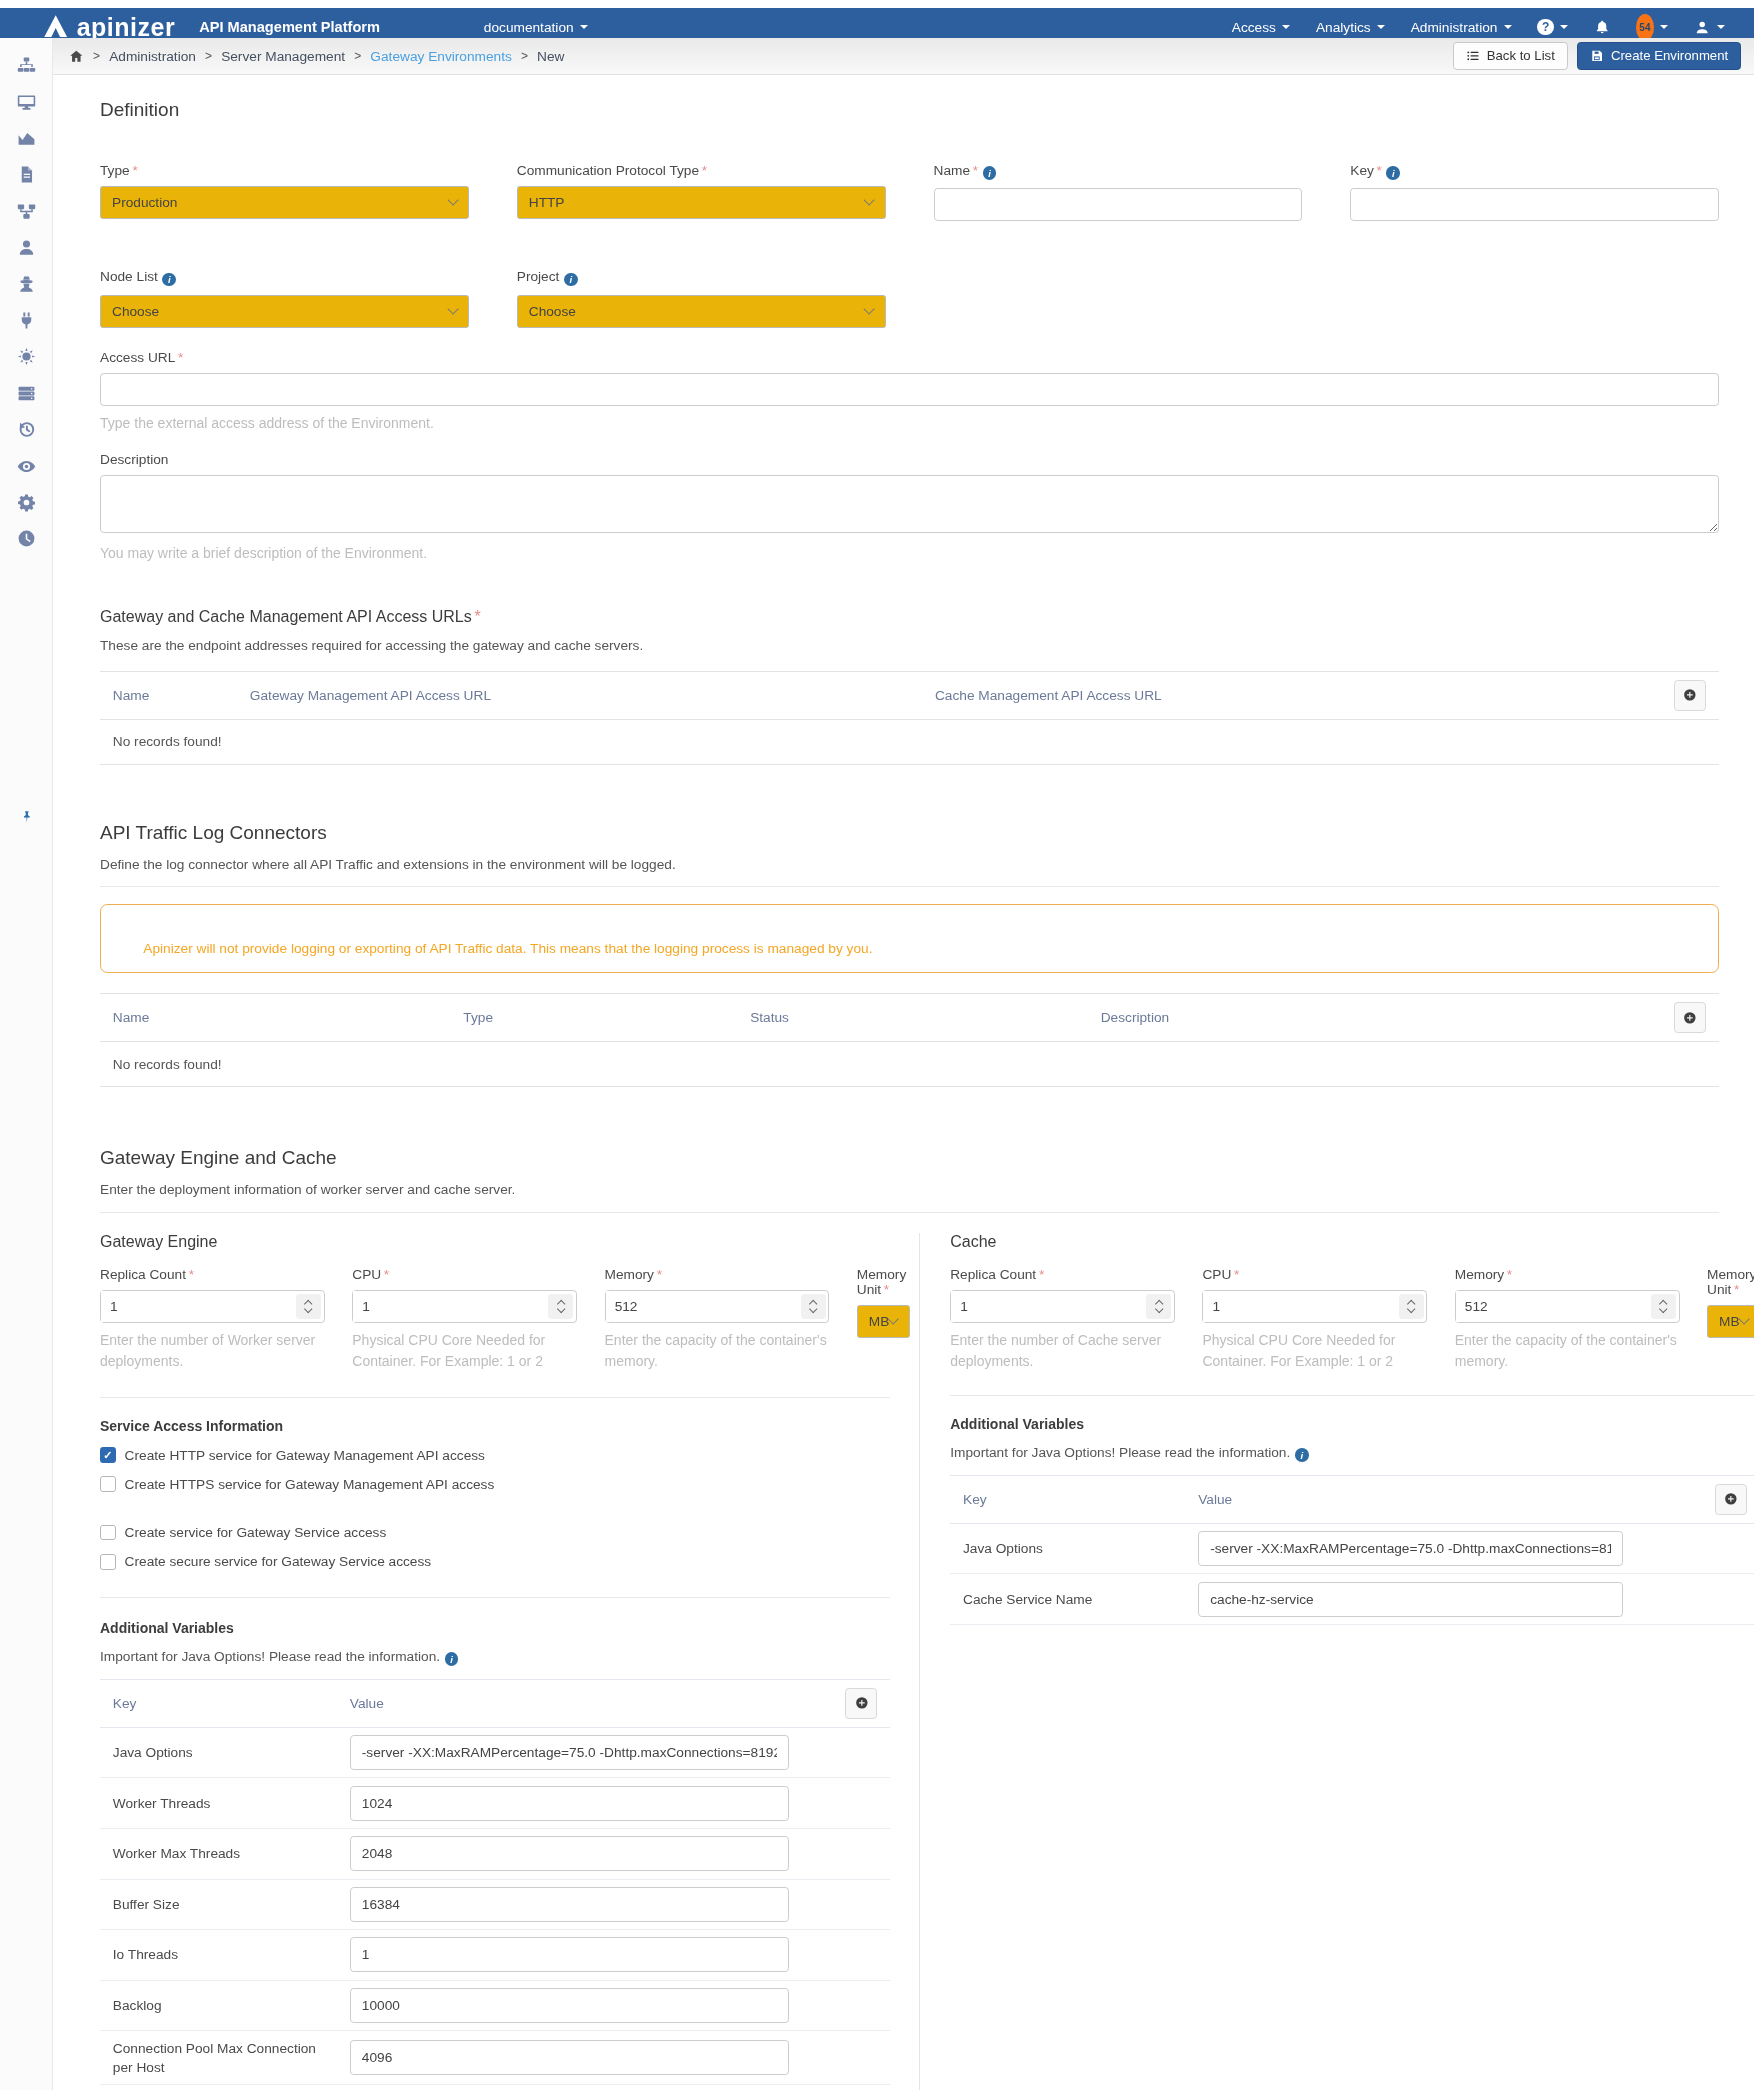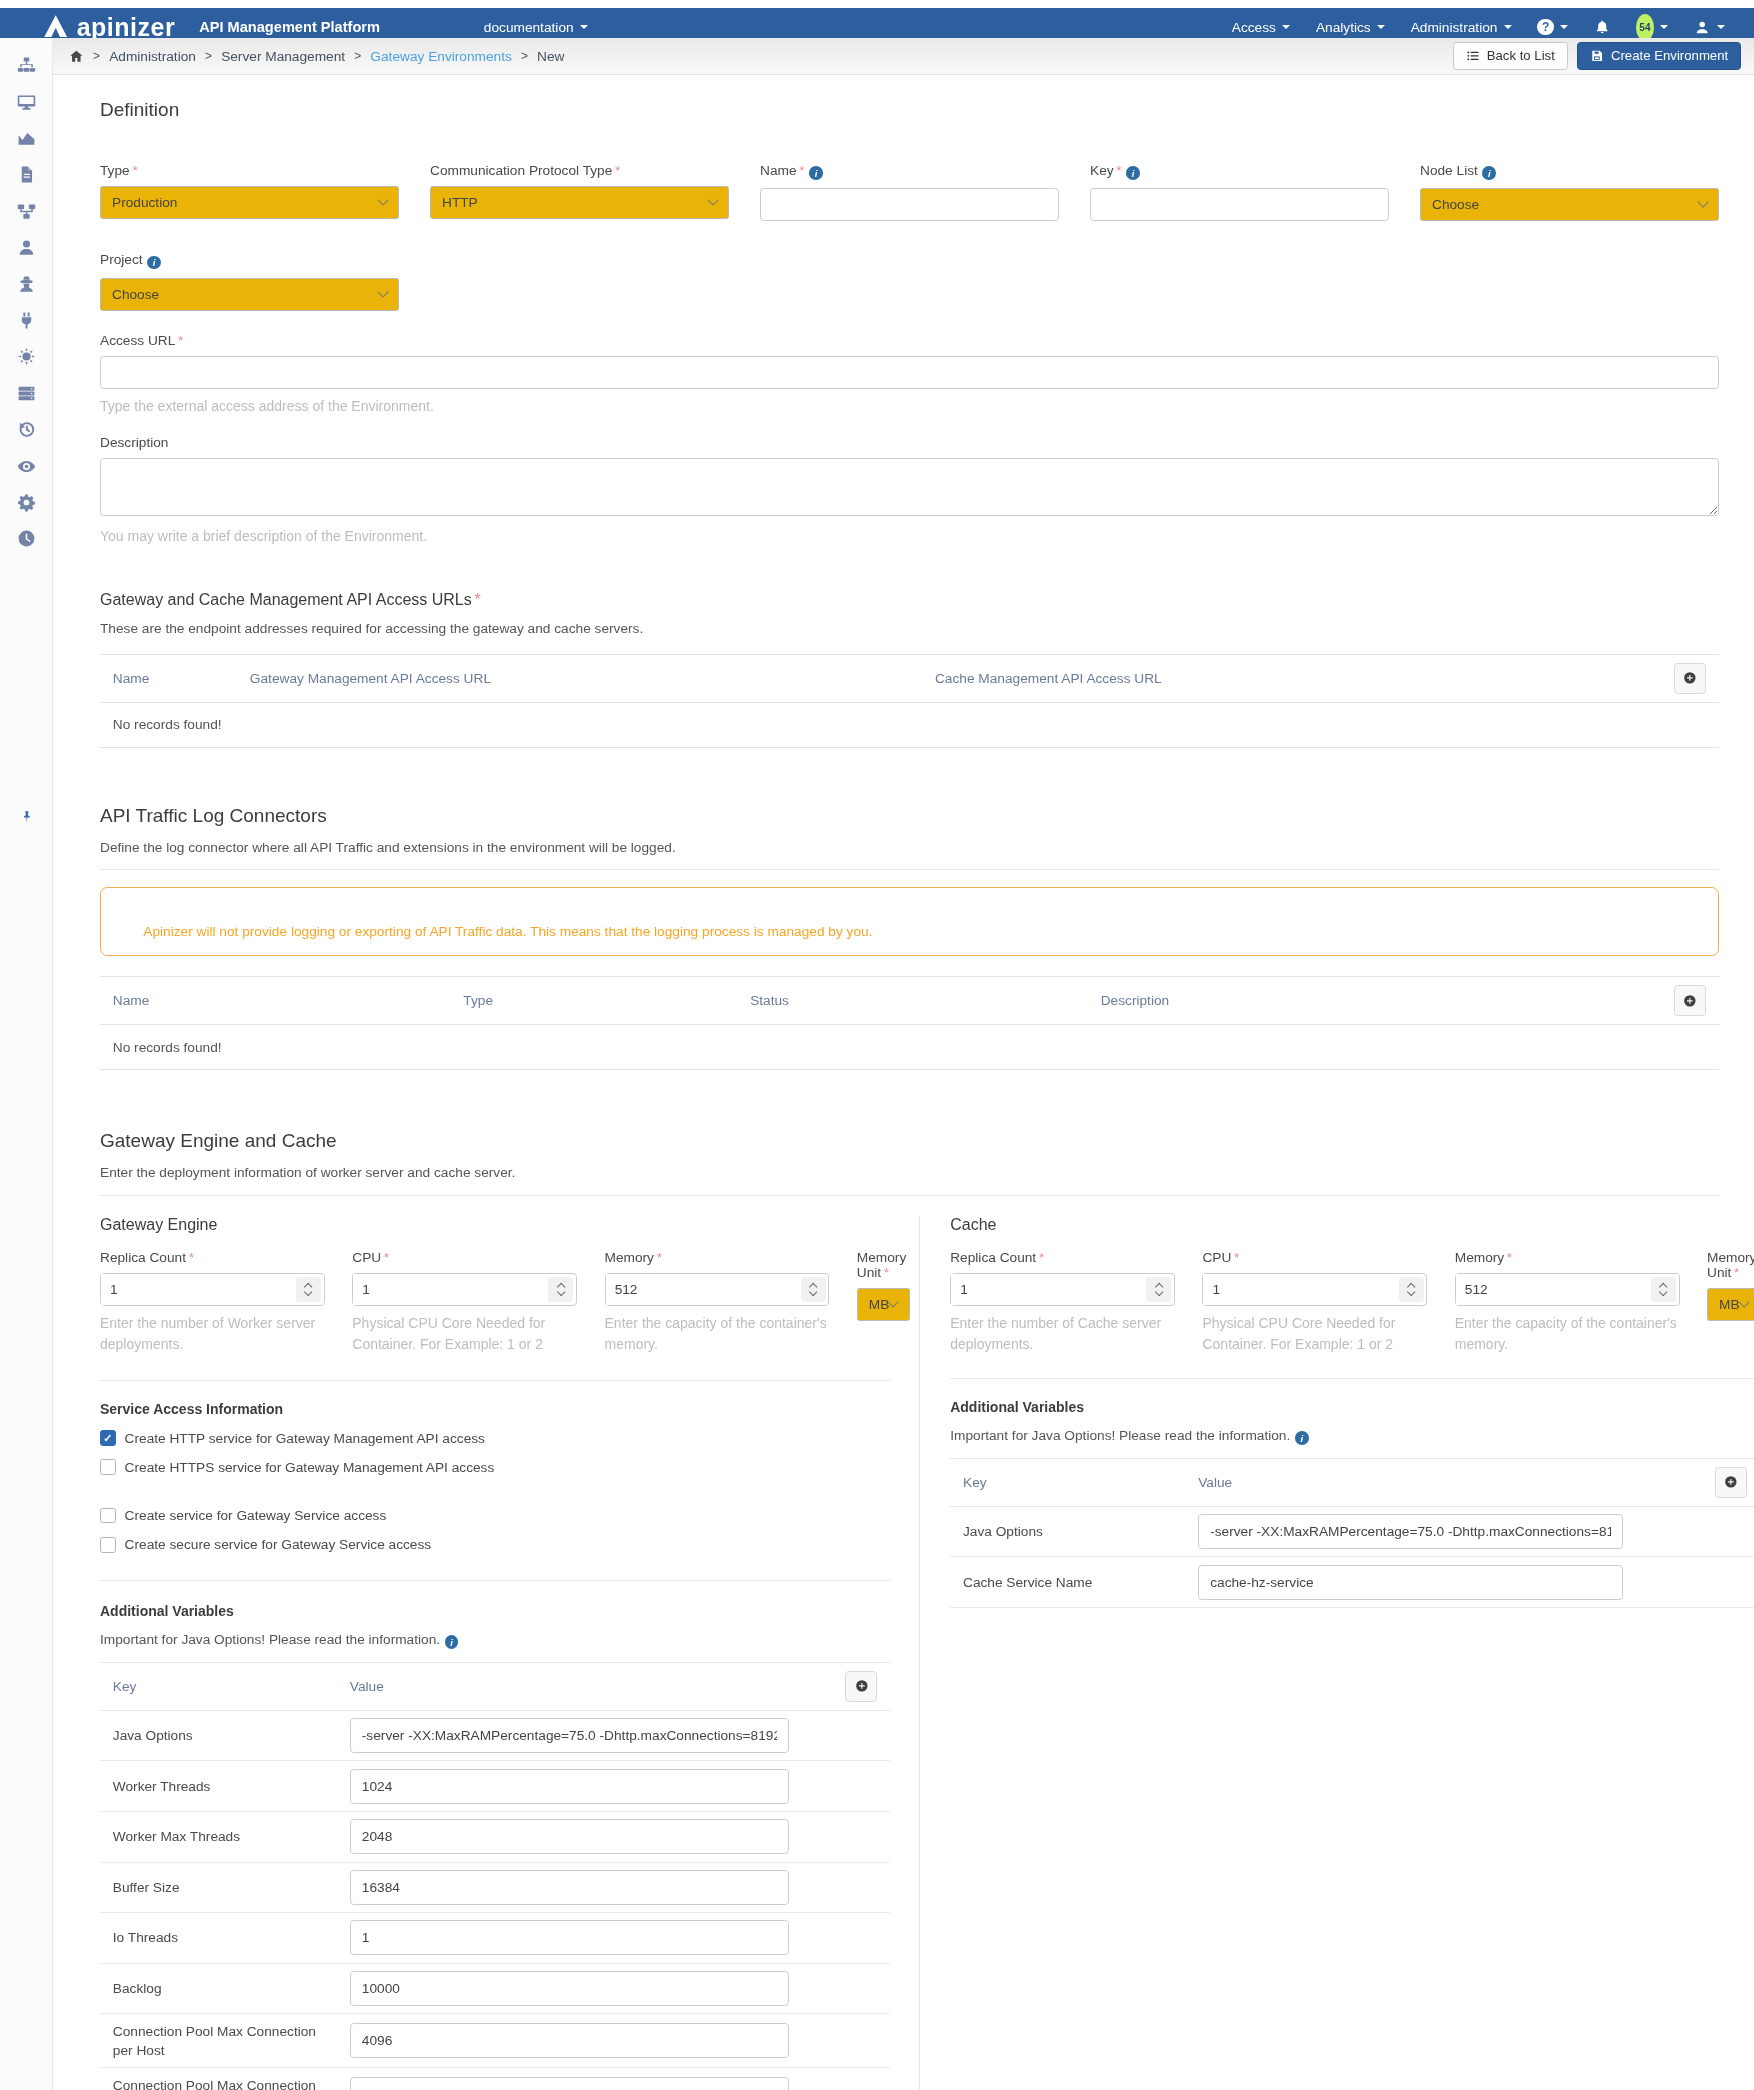--- a/index.html
+++ b/index.html
@@ -10,21 +10,21 @@
   .topbar { position:absolute; top:8px; left:0; width:1754px; height:38px; background:#2d5f9e; display:flex; align-items:center; padding:0 16.4px 0 42px; color:#fff; }
   .brand-logo { width:27.4px; height:27.4px; margin-right:7.3px; }
   .brand { font-size:25px; font-weight:bold; letter-spacing:0.5px; margin-right:24px; }
   .platform { font-size:14.6px; font-weight:bold; margin-right:91px; }
   .nav-item { font-size:13.7px; display:flex; align-items:center; gap:6.4px; margin:0 12.8px; cursor:pointer; }
   .topbar .right { margin-left:auto; display:flex; align-items:center; }
   .caret { width:0; height:0; border-left:4.1px solid transparent; border-right:4.1px solid transparent; border-top:4.6px solid #fff; display:inline-block; }
   .help-badge { width:16.4px; height:16.4px; border-radius:50%; background:#fff; color:#2d5f9e; font-size:12px; font-weight:bold; display:flex; align-items:center; justify-content:center; }
   .help-badge::after { content:"?"; }
   .bell-icon svg, .user-icon svg { width:16.4px; height:16.4px; display:block; }
-  .notif-badge { min-width:18.3px; height:27px; border-radius:50%; background:#bef264; color:#24486e; font-size:10px; font-weight:bold; display:flex; align-items:center; justify-content:center; }
+  .notif-badge { min-width:18.3px; height:27px; border-radius:50%; background:#f97316; color:#24486e; font-size:10px; font-weight:bold; display:flex; align-items:center; justify-content:center; }
 
   
   .crumbbar { position:absolute; top:38px; left:53px; width:1701px; height:37px; background:linear-gradient(180deg,#e9e9e9,#f9f9f9); border-bottom:0.9px solid #e2e2e2; display:flex; align-items:center; padding:0 12.8px 0 16.4px; }
   .crumb { display:flex; align-items:center; gap:9.1px; font-size:13.7px; color:#44505f; }
   .crumb .sep { color:#555; font-size:12px; }
   .crumb .link { color:#4aa0e0; }
   .home-icon svg { width:14.6px; height:14.6px; display:block; color:#4a4a4a; }
   .crumb-actions { margin-left:auto; display:flex; gap:9.1px; }
   .btn { display:inline-flex; align-items:center; gap:7.3px; font-size:13.2px; border-radius:3.7px; padding:6.4px 12px; cursor:pointer; line-height:1; }
   .btn-light { background:#fdfdfd; border:0.9px solid #c9c9c9; color:#333; }
@@ -57,21 +57,21 @@
   .select .chev { margin-left:auto; width:8.2px; height:8.2px; border-right:1.6px solid #777; border-bottom:1.6px solid #777; transform:rotate(45deg); margin-top:-4.6px; }
 
   
   .numbox { height:33px; border:0.9px solid #ccc; border-radius:3.7px; background:#fff; display:flex; align-items:stretch; }
   .numbox input { flex:1; border:none; outline:none; font-size:13.7px; color:#444; padding:0 9.1px; min-width:0; font-family:"Liberation Sans",sans-serif; }
   .spin { width:25px; margin:2.7px 2.7px 2.7px 0; background:#f1f1f1; border-radius:3.7px; display:flex; flex-direction:column; align-items:center; justify-content:center; gap:2.7px; cursor:pointer; }
   .cup { width:6.4px; height:6.4px; border-left:1.5px solid #666; border-top:1.5px solid #666; transform:rotate(45deg); margin-bottom:-1.8px; }
   .cdn { width:6.4px; height:6.4px; border-right:1.5px solid #666; border-bottom:1.5px solid #666; transform:rotate(45deg); margin-top:-1.8px; }
 
   
-  .grid6 { display:grid; grid-template-columns:repeat(5,1fr); gap:31px; margin-top:42px; }
+  .grid6 { display:grid; grid-template-columns:repeat(4,1fr); gap:48px; margin-top:42px; }
   .mt-block { margin-top:22px; }
   textarea.t-area { width:100%; height:58px; border:0.9px solid #ccc; border-radius:3.7px; font-size:13.7px; color:#444; padding:7.3px 9.1px; font-family:"Liberation Sans",sans-serif; resize:both; outline:none; }
 
   
   .tbl { border-top:0.9px solid #e3e3e3; }
   .tbl .thead { display:flex; align-items:center; border-bottom:0.9px solid #e3e3e3; padding:7.3px 12.8px; min-height:48px; color:#6b7a99; font-size:13.7px; }
   .tbl .trow { display:flex; align-items:center; border-bottom:0.9px solid #e3e3e3; padding:14.6px 12.8px; font-size:13.7px; color:#555; }
   .addbtn { margin-left:auto; width:32px; height:31px; background:#f8f8f8; border:0.9px solid #d9d9d9; border-radius:3.7px; display:flex; align-items:center; justify-content:center; cursor:pointer; }
   .addbtn svg { width:13.7px; height:13.7px; color:#3f3f3f; }
   .u-c1 { flex:0 0 8.6%; } .u-c2 { flex:0 0 43%; } .u-c3 { flex:1; }

